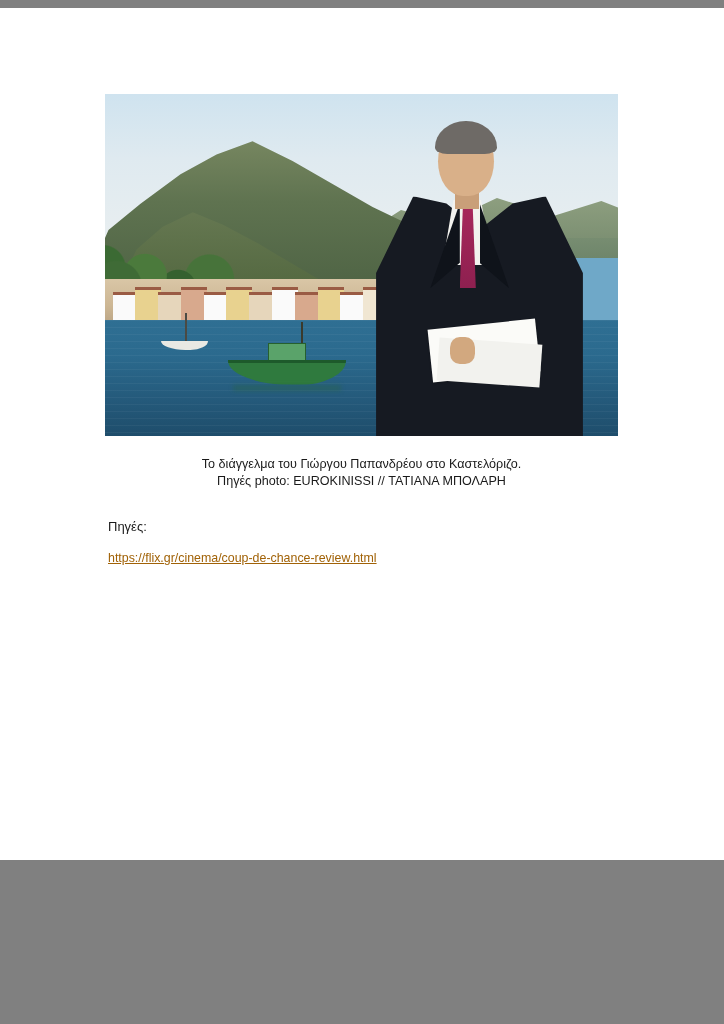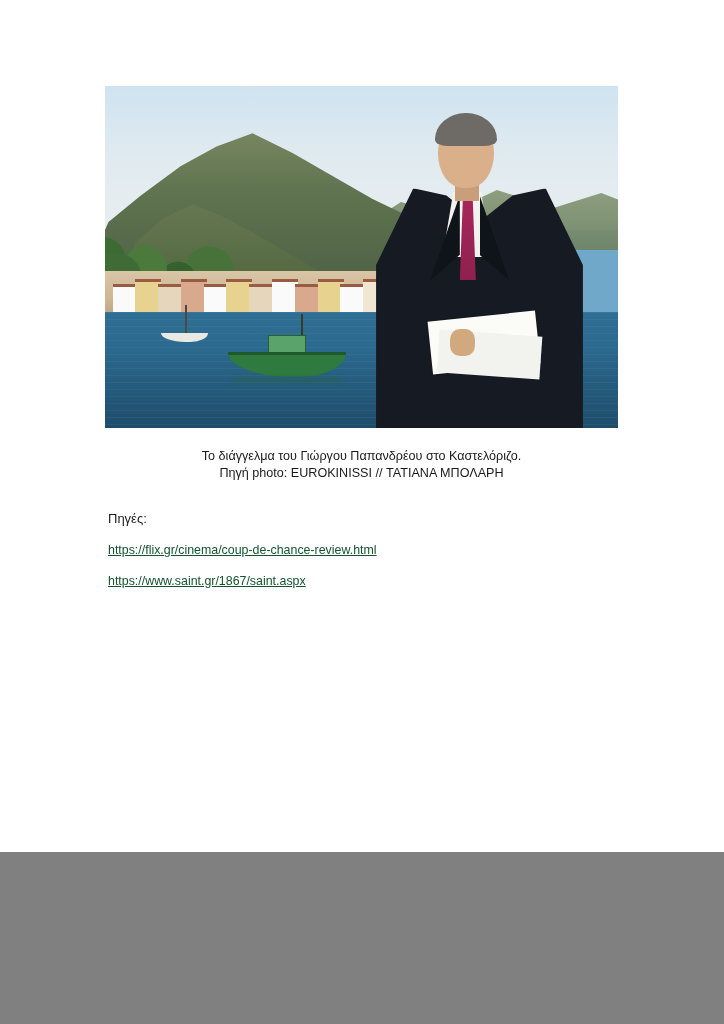--- a/index.html
+++ b/index.html
@@ -8,21 +8,21 @@
     background: #808080;
   }
   body {
     font-family: "Liberation Sans", sans-serif;
   }
   .page {
     position: relative;
     width: 724px;
     height: 852px;
     background: #ffffff;
-    margin: 0 auto;
+    margin: 8px auto;
     overflow: hidden;
     box-sizing: border-box;
     text-decoration: underline;
   }
   .content {
     position: absolute;
     left: 0;
     top: 0;
     width: 724px;
     height: 1024px;
@@ -320,21 +320,21 @@
     color: #1a1a1a;
   }
   .links {
     position: absolute;
     left: 108px;
     top: 543px;
     width: 500px;
   }
   .link {
     display: block;
-    color: #14532d;
+    color: #a16207;
     text-decoration: underline;
     font-size: 12.4px;
     line-height: 15.5px;
     margin-bottom: 15px;
     word-break: break-all;
     cursor: pointer;
   }
 </style>
 </head>
 <body>
@@ -394,24 +394,23 @@
           <div class="hair"></div>
           <div class="paper"></div>
           <div class="paper2"></div>
           <div class="hand"></div>
         </div>
       </div>
     </div>
 
     <div class="caption">
       <div>Το διάγγελμα του Γιώργου Παπανδρέου στο Καστελόριζο.</div>
-      <div>Πηγή photo: EUROKINISSI // ΤΑΤΙΑΝΑ ΜΠΟΛΑΡΗ</div>
+      <div>Πηγές photo: EUROKINISSI // ΤΑΤΙΑΝΑ ΜΠΟΛΑΡΗ</div>
     </div>
 
     <div class="section-label">Πηγές:</div>
 
     <div class="links">
       <a class="link" href="#">https://flix.gr/cinema/coup-de-chance-review.html</a>
-      <a class="link" href="#">https://www.saint.gr/1867/saint.aspx</a>
     </div>
 
   </div>
 </div>
 
 </body></html>

